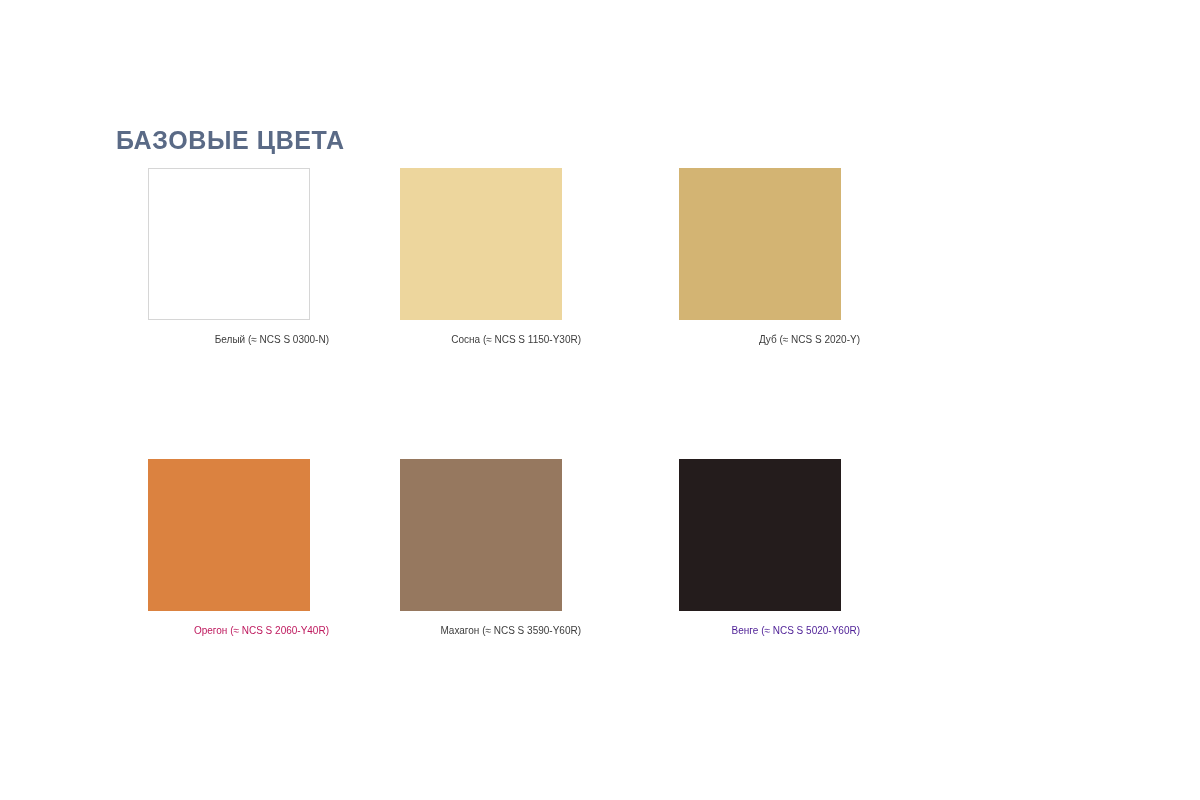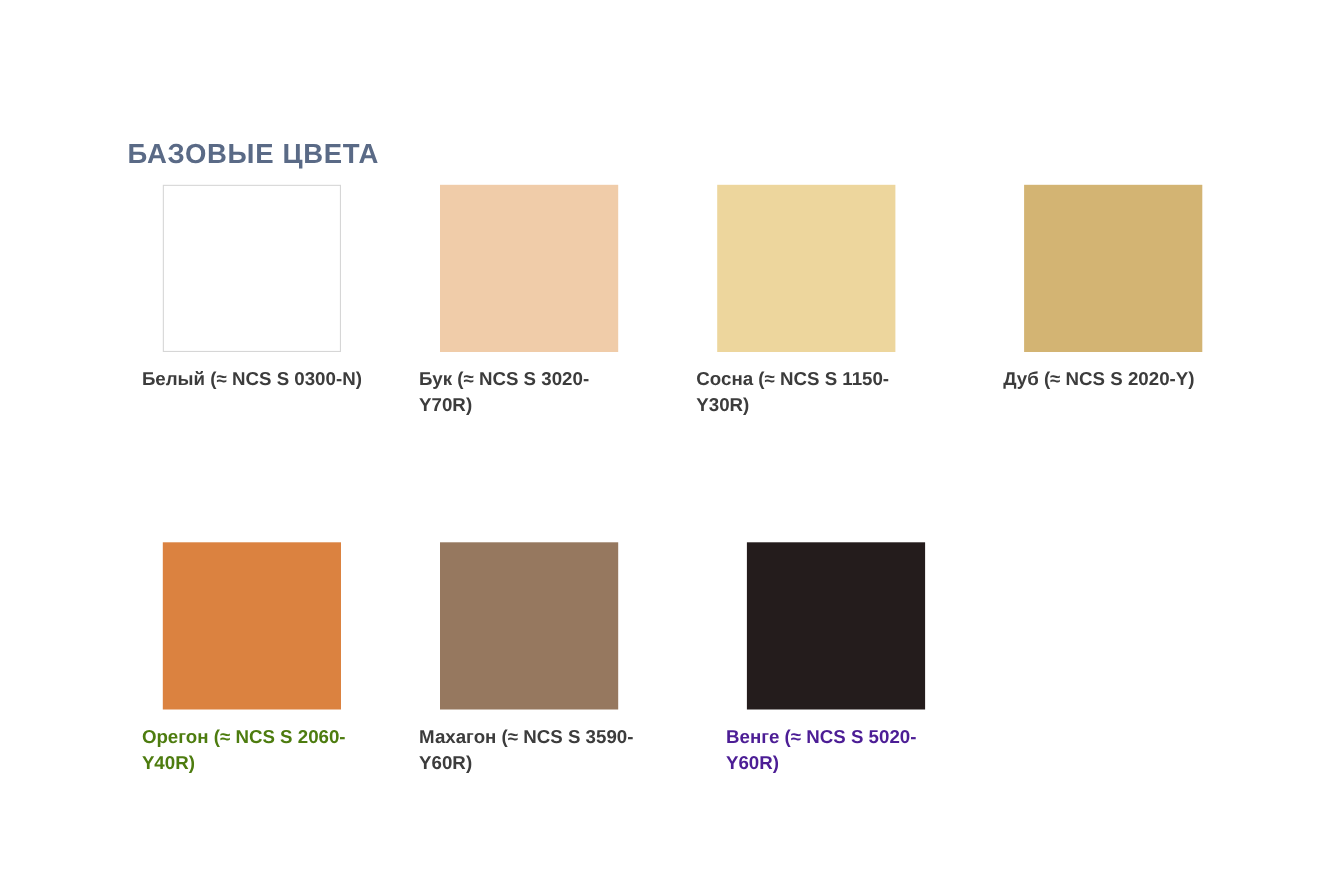--- a/index.html
+++ b/index.html
@@ -72,59 +72,55 @@
     display: block;
   }
 
   .swatch-chip.has-border {
     border: 1px solid #d6d6d6;
   }
 
   .swatch-caption {
     margin-top: 13px;
     width: 200px;
-    text-align: left;
-    font-size: 17px;
-    font-weight: bold;
+    text-align: right;
+    font-size: 10px;
+    font-weight: normal;
     line-height: 1.42;
     color: #3c3c3c;
   }
 </style>
 </head>
 <body style="background: rgb(255, 255, 255);">
 
 <div class="palette-page">
 
   <h1 class="palette-title" style="color: rgb(90, 106, 134);">БАЗОВЫЕ ЦВЕТА</h1>
 
   <div class="swatch-grid">
 
     <div class="swatch-row">
       <div class="swatch-cell">
         <div class="swatch-chip has-border" style="background-color: rgb(255, 255, 255); border-color: rgb(214, 214, 214);"></div>
         <div class="swatch-caption" style="color: rgb(60, 60, 60);">Белый (≈ NCS S 0300-N)</div>
       </div>
       <div class="swatch-cell">
-        <div class="swatch-chip" style="background-color: rgb(240, 204, 169);"></div>
-        <div class="swatch-caption" style="color: rgb(60, 60, 60);">Бук (≈ NCS S 3020-Y70R)</div>
-      </div>
-      <div class="swatch-cell">
         <div class="swatch-chip" style="background-color: rgb(237, 214, 157);"></div>
         <div class="swatch-caption" style="color: rgb(60, 60, 60);">Сосна (≈ NCS S 1150-Y30R)</div>
       </div>
       <div class="swatch-cell">
         <div class="swatch-chip" style="background-color: rgb(211, 180, 115);"></div>
         <div class="swatch-caption" style="color: rgb(60, 60, 60);">Дуб (≈ NCS S 2020-Y)</div>
       </div>
     </div>
 
     <div class="swatch-row">
       <div class="swatch-cell">
         <div class="swatch-chip" style="background-color: rgb(219, 130, 64);"></div>
-        <div class="swatch-caption" style="color: #4d7c0f;">Орегон (≈ NCS S 2060-Y40R)</div>
+        <div class="swatch-caption" style="color: #be185d;">Орегон (≈ NCS S 2060-Y40R)</div>
       </div>
       <div class="swatch-cell">
         <div class="swatch-chip" style="background-color: rgb(150, 120, 95);"></div>
         <div class="swatch-caption" style="color: rgb(60, 60, 60);">Махагон (≈ NCS S 3590-Y60R)</div>
       </div>
       <div class="swatch-cell">
         <div class="swatch-chip" style="background-color: rgb(36, 28, 28);"></div>
         <div class="swatch-caption" style="color: #4c1d95;">Венге (≈ NCS S 5020-Y60R)</div>
       </div>
     </div>

